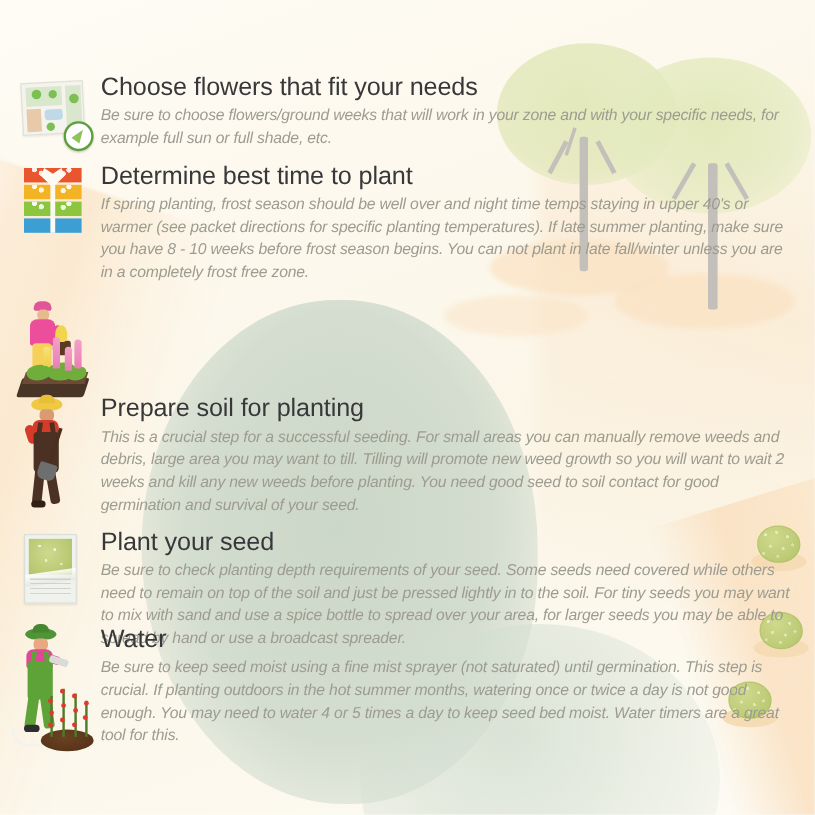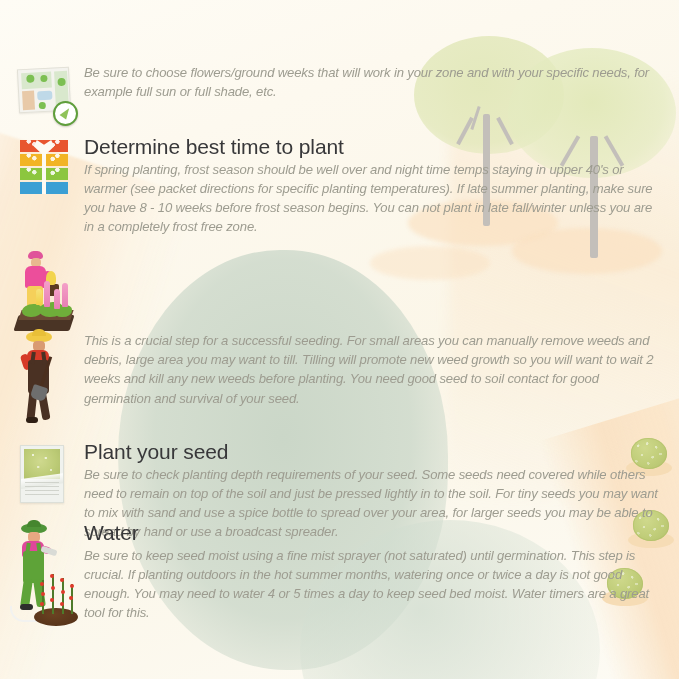--- a/index.html
+++ b/index.html
@@ -401,20 +401,21 @@
             <i class="grass" style="left:36px;top:3px;width:13px;height:37px;"></i>
             <i class="shrub" style="left:8px;top:5px;width:8px;height:8px;"></i>
             <i class="shrub" style="left:22px;top:6px;width:7px;height:7px;"></i>
             <i class="shrub" style="left:39px;top:10px;width:8px;height:8px;"></i>
             <i class="shrub" style="left:19px;top:33px;width:7px;height:7px;"></i>
           </div>
           <div class="compass"></div>
         </div>
       </div>
       <div class="step-body">
+        <div class="step-head">Choose flowers that fit your needs</div>
         <div class="step-text">Be sure to choose flowers/ground weeks  that will work in your zone and with your specific needs, for example full sun or full shade, etc.</div>
       </div>
     </div>
 
     <div class="step" id="step-2">
       <div class="step-icon">
         <div class="ic">
           <div class="seasons">
             <div class="band b1">
                 <div class="leafdots"></div>
@@ -474,20 +475,21 @@
             <span style="left:9px;top:20px;width:4px;height:12px;background:#4a3123;transform:rotate(8deg);"></span>
             <span style="left:20px;top:20px;width:4px;height:12px;background:#4a3123;transform:rotate(-8deg);"></span>
             <span style="left:6px;top:58px;width:8px;height:30px;background:#4a3123;border-radius:3px;transform:rotate(6deg);"></span>
             <span style="left:18px;top:58px;width:8px;height:30px;background:#4a3123;border-radius:3px;transform:rotate(-10deg);"></span>
             <span style="left:4px;top:85px;width:12px;height:6px;background:#2f1f14;border-radius:3px;"></span>
           </div>
           <div class="shovel"></div>
         </div>
       </div>
       <div class="step-body">
+        <div class="step-head">Prepare soil for planting</div>
         <div class="step-text">This is a crucial step for a successful seeding. For small areas you can manually remove weeds and debris, large area you may want to till. Tilling will promote new weed growth so you will want to wait 2 weeks and kill any new weeds before planting. You need good seed to soil contact for good germination and survival of your seed.</div>
       </div>
     </div>
 
     <div class="step" id="step-5">
       <div class="step-icon">
         <div class="ic" style="height:70px;">
           <div class="packet">
             <div class="photo"></div>
             <div class="fold"></div>

